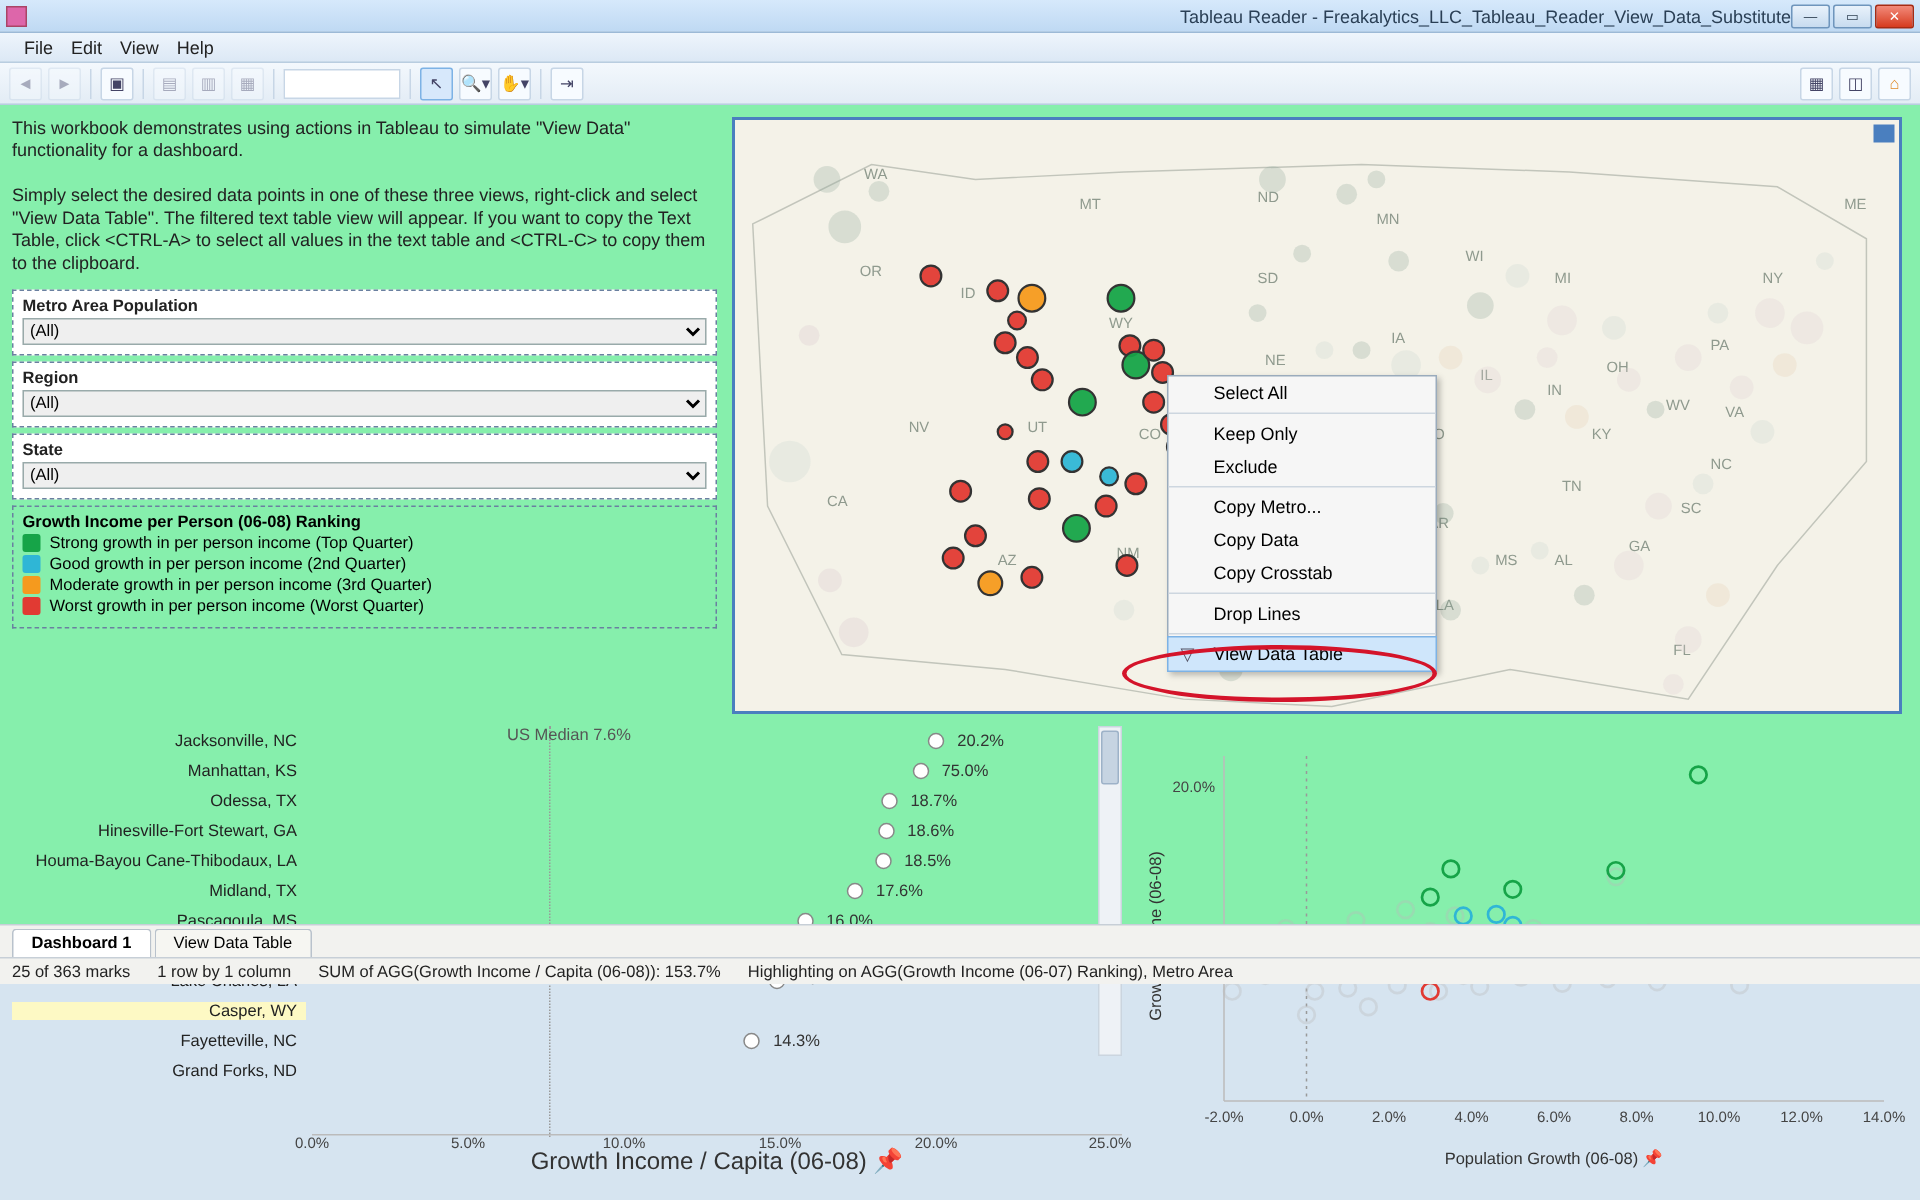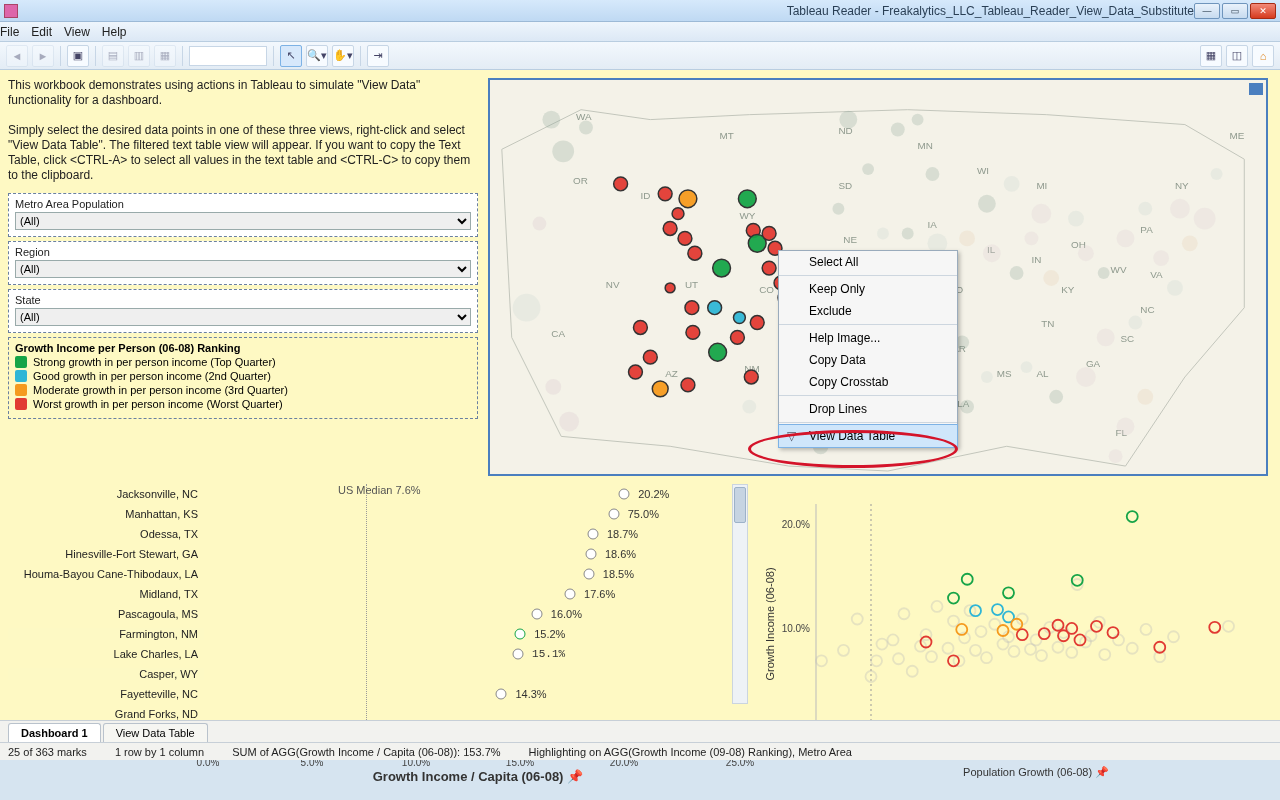--- a/index.html
+++ b/index.html
@@ -6,37 +6,37 @@
 body { width: 1280px; height: 800px; overflow: hidden; background: #d6e4f0; font-size: 11px; }
 
 
 .titlebar { height: 22px; background: linear-gradient(#d6e9fb,#bfd9f3); display:flex; align-items:center; padding:0 4px; border-bottom:1px solid #9cb9d6;}
 .titlebar .icon { width:14px; height:14px; background:#d6a; margin-right:4px; border:1px solid #a46; }
 .titlebar .title { flex:1; color:#2a3f55; font-size:12px;text-align:right; }
 .winbtns { display:flex; gap:2px; }
 .winbtns div { width:26px; height:16px; background:linear-gradient(#e9f2fb,#c7dbef); border:1px solid #6f95bc; border-radius:2px; display:flex; align-items:center; justify-content:center; font-size:9px; color:#345;}
 .winbtns .close { background:linear-gradient(#f28a7a,#d63b1f); color:#fff; border-color:#a62b14;}
 
-.menubar { height:20px; background:linear-gradient(#eef5fc,#dce8f5); display:flex; align-items:center; padding:0 0; gap:12px; color:#222; font-size:12px; border-bottom:1px solid #b9cde0;}
+.menubar { height:20px; background:linear-gradient(#eef5fc,#dce8f5); display:flex; align-items:center; padding:0 16px; gap:12px; color:#222; font-size:12px; border-bottom:1px solid #b9cde0;}
 .menubar span { cursor:default; }
 
 .toolbar { height:28px; background:linear-gradient(#f3f8fd,#e3ecf5); display:flex; align-items:center; padding:0 6px; gap:4px; border-bottom:1px solid #b9cde0;}
 .tbtn { width:22px; height:22px; border:1px solid #c7d6e6; background:#f7fbff; border-radius:2px; display:flex; align-items:center; justify-content:center; font-size:11px; color:#446;}
 .tbtn.disabled { opacity:.4; }
 .tsep { width:1px; height:20px; background:#c7d6e6; margin:0 2px;}
 .tdd { width:78px; height:20px; border:1px solid #c7d6e6; background:#fff;}
 .icon-btns-right { margin-left:auto; display:flex; gap:4px;}
 
-.content { position:absolute; top:70px; left:0; width:1280px; height:690px; background:#fef9c3;}
+.content { position:absolute; top:70px; left:0; width:1280px; height:586px; background:#86efac;}
 
 .leftpane { position:absolute; left:8px; top:8px; width:470px; }
 .leftpane .intro { font-size:12px; color:#222; line-height:1.25; margin-bottom:10px; }
 
 .filterbox { border:1px dashed #6a80a0; padding:4px 6px 6px; margin-bottom:4px; background:#fff;}
-.filterbox .flabel { font-weight:normal; font-size:11px; color:#222; margin-bottom:2px;}
+.filterbox .flabel { font-weight:bold; font-size:11px; color:#222; margin-bottom:2px;}
 .filterbox select { width:100%; height:18px; font-size:11px; border:1px solid #9aa;}
 
 .legendbox { border:1px dashed #6a80a0; padding:4px 6px 6px;}
 .legendbox .ltitle { font-weight:bold; font-size:11px; margin-bottom:2px;}
 .lrow { display:flex; align-items:center; gap:6px; margin:2px 0; font-size:11px;}
 .lrow .sw { width:12px; height:12px; border-radius:2px;}
 
 .mappane { position:absolute; left:488px; top:8px; width:780px; height:398px; border:2px solid #4a7fbf; background:#f4f2e8;}
 .mappin { position:absolute; top:3px; right:3px; width:14px; height:12px; background:#4a7fbf;}
 .mapsvg { width:100%; height:100%; }
@@ -55,35 +55,35 @@
 .barrow { display:flex; align-items:center; height:20px; font-size:11px;}
 .barlabel { width:196px; text-align:right; padding-right:6px; color:#222;}
 .barlabel.hl { background:#fdf9c4;}
 .bartrack { flex:1; position:relative; height:100%;}
 .barpt { position:absolute; top:50%; transform:translate(-50%,-50%); width:11px; height:11px; border-radius:50%; border:1.5px solid #888; background:#fff;}
 .barval { position:absolute; top:50%; transform:translateY(-50%); font-size:11px; color:#333; margin-left:6px;}
 .medianline { position:absolute; top:0; bottom:26px; border-left:1px dotted #999;}
 .medianlabel { position:absolute; font-size:11px; color:#555;}
 .baraxis { position:absolute; left:200px; right:0; bottom:0; height:28px; border-top:1px solid #bbb;}
 .baraxis .tick { position:absolute; top:0; font-size:10px; color:#444; transform:translateX(-50%);}
-.baraxis .axlabel { position:absolute; bottom:0; left:50%; transform:translateX(-50%); font-size:13px; color:#333;font-weight:bold;}
+.baraxis .axlabel { position:absolute; bottom:0; left:50%; transform:translateX(-50%); font-size:16px; color:#333;}
 .barscroll { position:absolute; right:0; top:0; width:16px; height:220px; background:#eef2f6; border:1px solid #cbd5df;}
 .barscroll .thumb { position:absolute; left:1px; right:1px; top:2px; height:36px; background:#c6d4e2; border:1px solid #9db2c8; border-radius:2px;}
 
 .scatter { position:absolute; left:756px; top:414px; width:516px; height:300px;}
 .scatsvg { width:100%; height:100%;}
 .scpt { fill:none; stroke-width:1.8;}
 .scatter .axlabel { font-size:11px; fill:#333;}
 .scatter .ticklbl { font-size:10px; fill:#444;}
 
 .tabs { position:absolute; left:0; bottom:18px; width:1280px; height:22px; background:#f2f2ef; border-top:1px solid #c7cfd7; display:flex; align-items:flex-end; padding-left:8px;}
 .tab { padding:3px 12px; border:1px solid #b9c2cc; border-bottom:none; border-radius:3px 3px 0 0; font-size:11px; margin-right:2px; background:#f6f6f2;}
 .tab.active { background:#fff; font-weight:bold;}
 
-.status { position:absolute; left:0; bottom:0; width:1280px; height:18px; background:#f2f2ef; display:flex; align-items:center; gap:28px; padding:0 8px; font-size:11px; color:#222; border-top:1px solid #c7cfd7;}
+.status { position:absolute; left:0; bottom:0; width:1280px; height:18px; background:#f2f2ef; display:flex; align-items:center; gap:18px; padding:0 8px; font-size:11px; color:#222; border-top:1px solid #c7cfd7;}
 
 .statelbl { position:absolute; font-size:10px; fill:#8f9a8e; }
 </style>
 </head>
 <body>
 
 <div class="titlebar">
   <div class="icon"></div>
   <div class="title">Tableau Reader - Freakalytics_LLC_Tableau_Reader_View_Data_Substitute</div>
   <div class="winbtns">
@@ -304,21 +304,21 @@
         </g>
     </svg>
 
     
     <div class="ctxmenu" style="left:288px; top:170px;">
       <div class="mi">Select All</div>
       <div class="sep"></div>
       <div class="mi">Keep Only</div>
       <div class="mi">Exclude</div>
       <div class="sep"></div>
-      <div class="mi">Help Image...</div>
+      <div class="mi">Copy Metro...</div>
       <div class="mi">Copy Data</div>
       <div class="mi">Copy Crosstab</div>
       <div class="sep"></div>
       <div class="mi">Drop Lines</div>
       <div class="sep"></div>
       <div class="mi hi">
         <span class="micon">▽</span>
         <span>View Data Table</span>
       </div>
     </div>
@@ -521,16 +521,16 @@
 
   <div class="tabs">
     <div class="tab active">Dashboard 1</div>
     <div class="tab">View Data Table</div>
   </div>
 
   <div class="status">
     <span>25 of 363 marks</span>
     <span>1 row by 1 column</span>
     <span>SUM of AGG(Growth Income / Capita (06-08)): 153.7%</span>
-    <span>Highlighting on AGG(Growth Income (09-08) Ranking), Metro Area</span>
+    <span>Highlighting on AGG(Growth Income (06-07) Ranking), Metro Area</span>
   </div>
 
 </div>
 
 </body></html>

